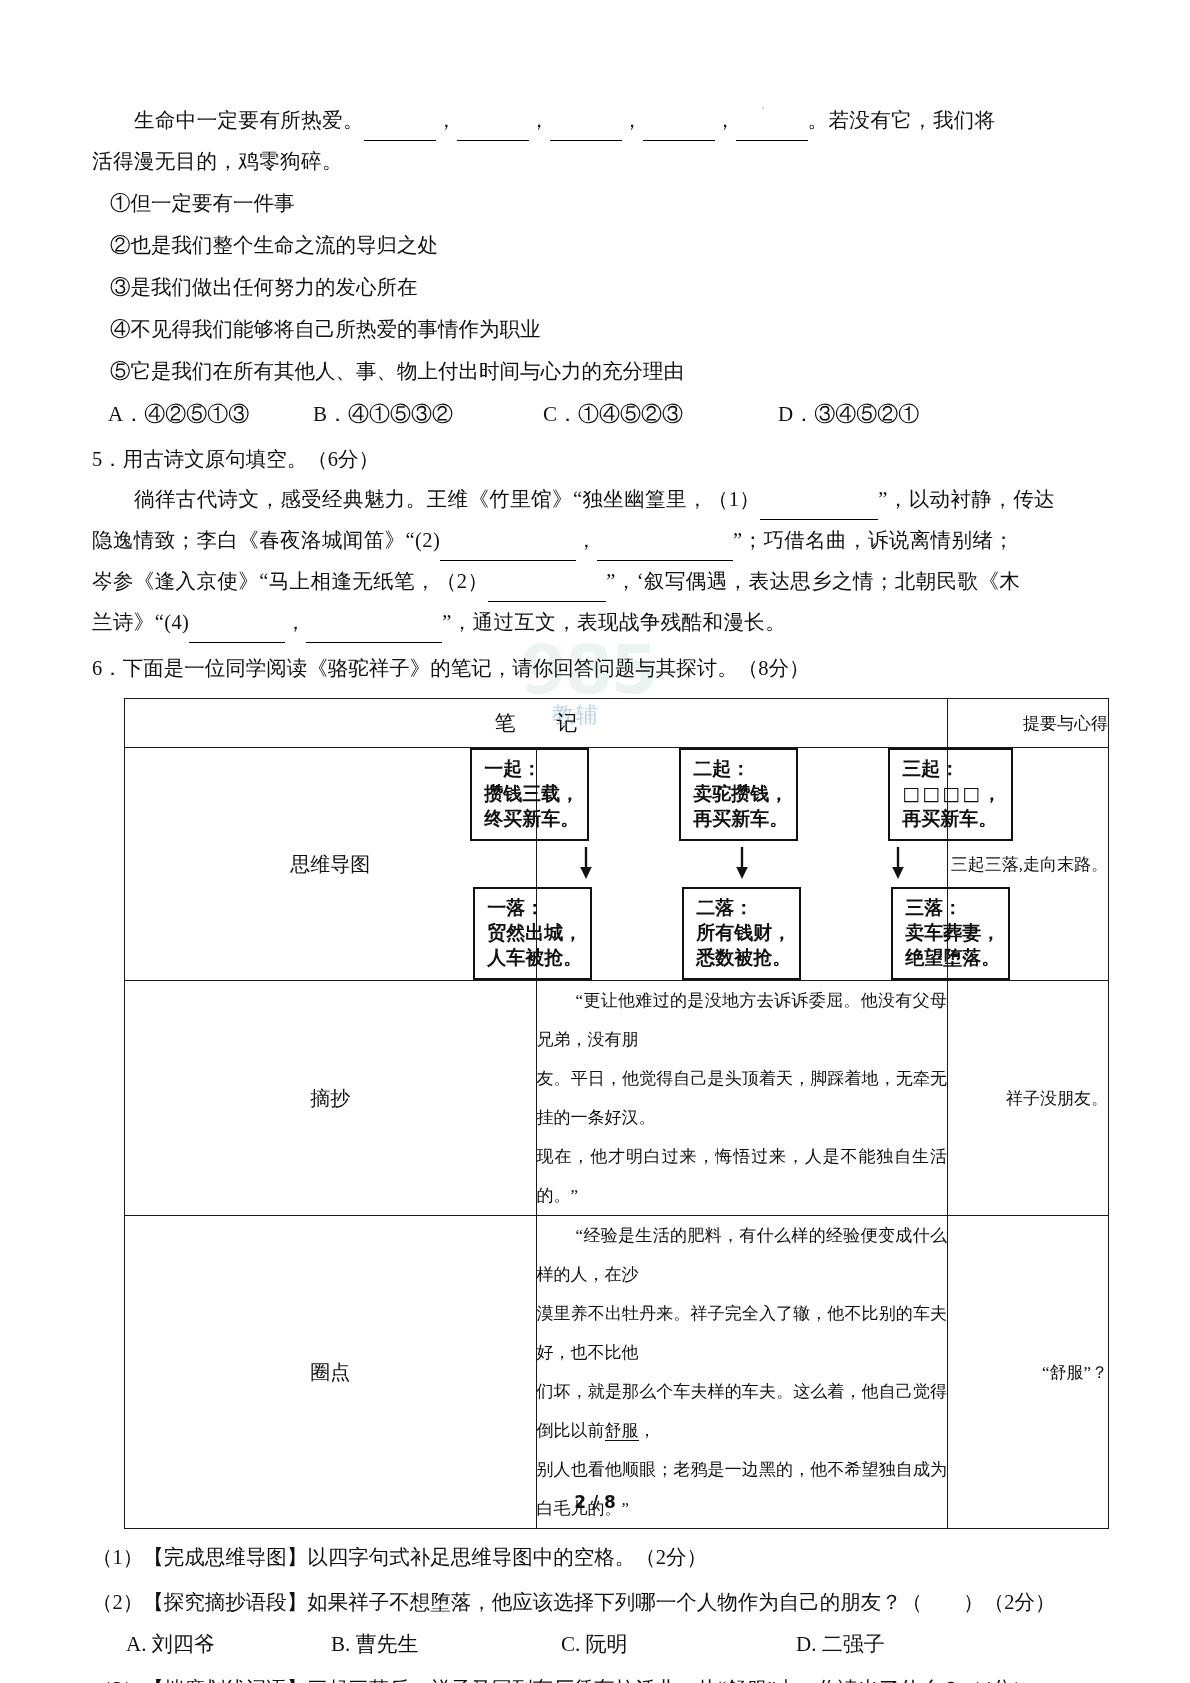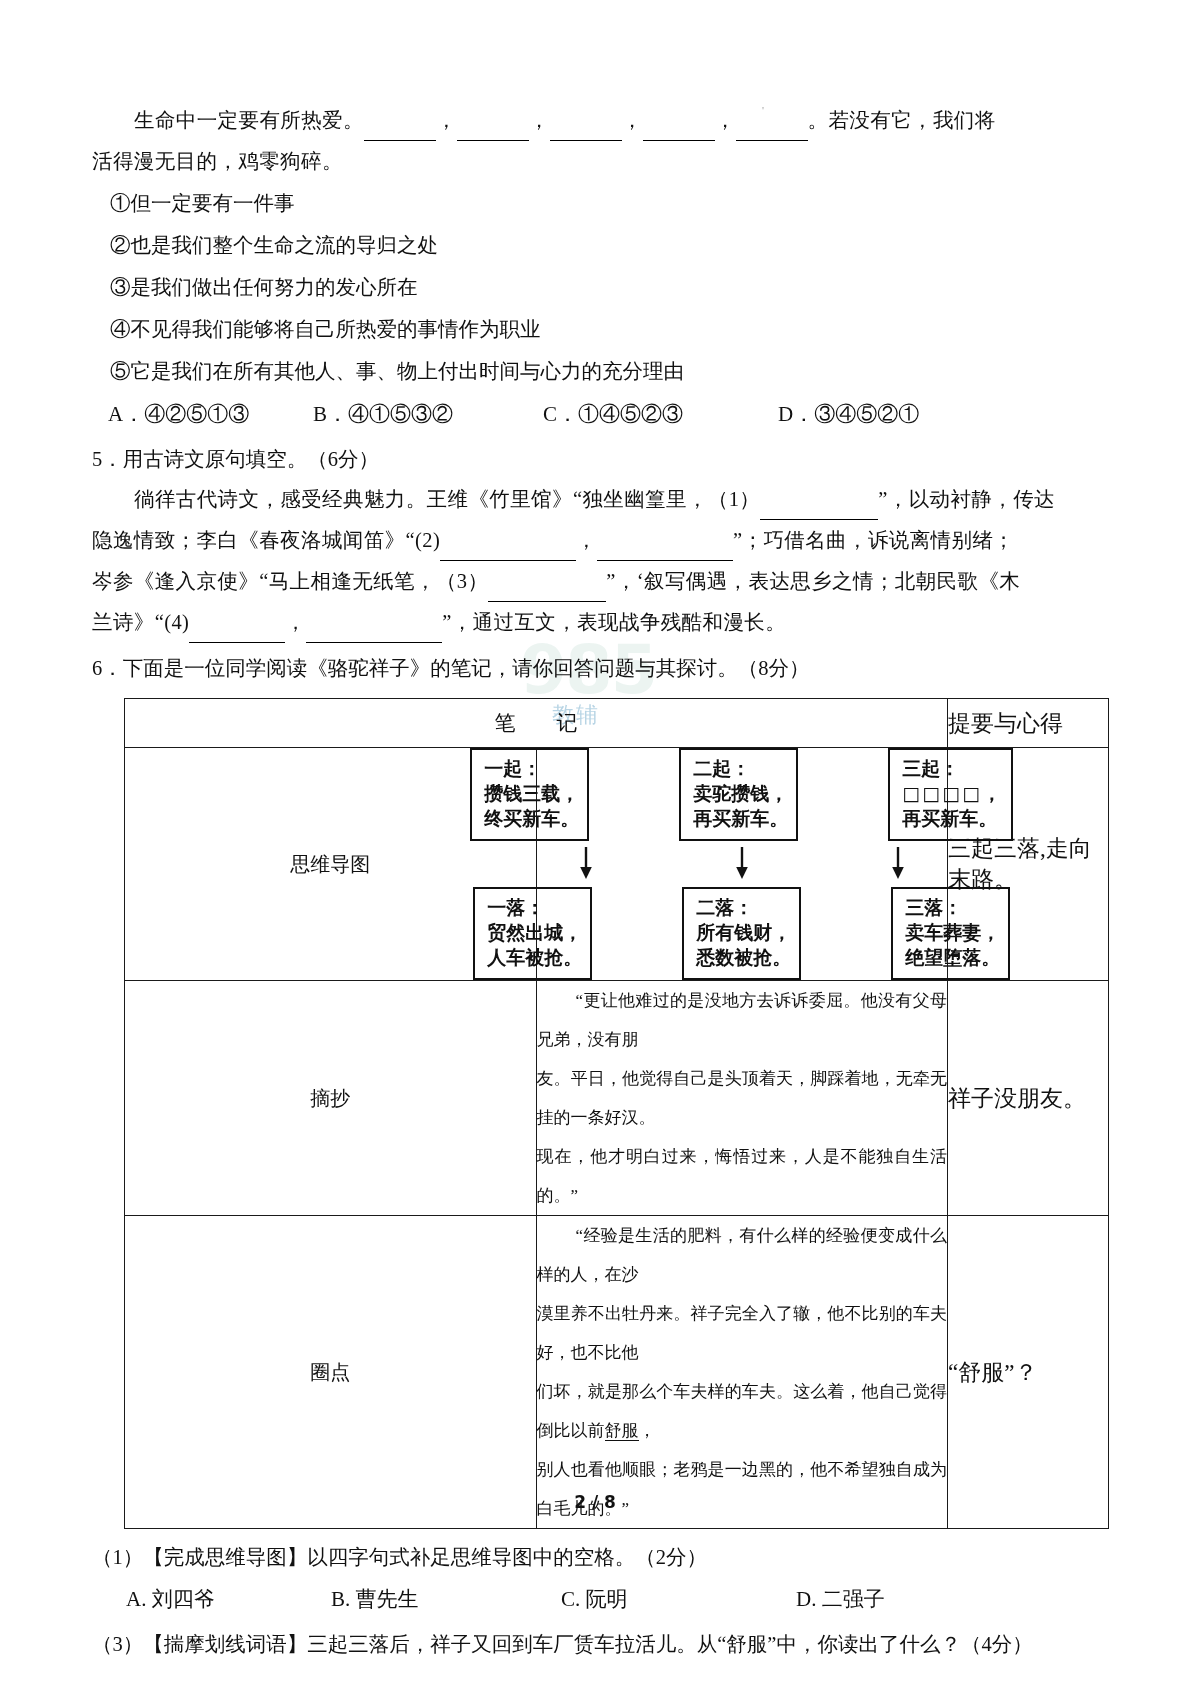--- a/index.html
+++ b/index.html
@@ -94,21 +94,21 @@
     letter-spacing: 10px;
     text-indent: 10px;
   }
   .th-right {
     height: 48px;
     text-align: center;
     font-size: 20px;
     font-weight: bold;
   }
   .col-label { width: 105px; text-align: center; font-size: 20px; }
-  .col-right { width: 160px; text-align: left; font-size: 23px; }
+  .col-right { width: 160px; text-align: right; font-size: 17px; }
 
   
   .mindmap {
     padding: 14px 0 16px 0;
   }
   .mm-row {
     display: flex;
     justify-content: center;
     gap: 90px;
   }
@@ -230,21 +230,21 @@
 
     <div class="qnum">5．用古诗文原句填空。（6分）</div>
 
     <div class="para indent2">
       <span>徜徉古代诗文，感受经典魅力。王维《竹里馆》“独坐幽篁里，（1）</span><span class="blank b-lg"></span><span>”，以动衬静，传达</span>
     </div>
     <div class="para">
       <span>隐逸情致；李白《春夜洛城闻笛》“(2)</span><span class="blank b-xl"></span><span>，</span><span class="blank b-xl"></span><span>”；巧借名曲，诉说离情别绪；</span>
     </div>
     <div class="para">
-      <span>岑参《逢入京使》“马上相逢无纸笔，（3）</span><span class="blank b-lg"></span><span>”，‘叙写偶遇，表达思乡之情；北朝民歌《木</span>
+      <span>岑参《逢入京使》“马上相逢无纸笔，（2）</span><span class="blank b-lg"></span><span>”，‘叙写偶遇，表达思乡之情；北朝民歌《木</span>
     </div>
     <div class="para">
       <span>兰诗》“(4)</span><span class="blank b-md"></span><span>，</span><span class="blank b-xl"></span><span>”，通过互文，表现战争残酷和漫长。</span>
     </div>
 
     <div class="qnum">6．下面是一位同学阅读《骆驼祥子》的笔记，请你回答问题与其探讨。（8分）</div>
 
     <table class="notes">
       <tbody>
           <tr>
@@ -332,20 +332,21 @@
           <span class="ind" style="text-indent:0">漠里养不出牡丹来。祥子完全入了辙，他不比别的车夫好，也不比他</span>
           <span class="ind" style="text-indent:0">们坏，就是那么个车夫样的车夫。这么着，他自己觉得倒比以前<span class="u">舒服</span>，</span>
           <span class="ind" style="text-indent:0">别人也看他顺眼；老鸦是一边黑的，他不希望独自成为白毛儿的。”</span>
         </td>
         <td class="col-right">“舒服”？</td>
       </tr>
     </tbody>
       </table>
 
     <div class="qnum" style="margin-top:8px">（1）【完成思维导图】以四字句式补足思维导图中的空格。（2分）</div>
+    <div class="qnum">（2）【探究摘抄语段】如果祥子不想堕落，他应该选择下列哪一个人物作为自己的朋友？（　　）（2分）</div>
     <div class="opt-row">
       <span class="opt-w1" style="margin-left:18px">A. 刘四爷</span>
       <span class="opt-w2">B. 曹先生</span>
       <span class="opt-w3">C. 阮明</span>
       <span>D. 二强子</span>
     </div>
     <div class="qnum">（3）【揣摩划线词语】三起三落后，祥子又回到车厂赁车拉活儿。从“舒服”中，你读出了什么？（4分）</div>
 
   </div>
 

